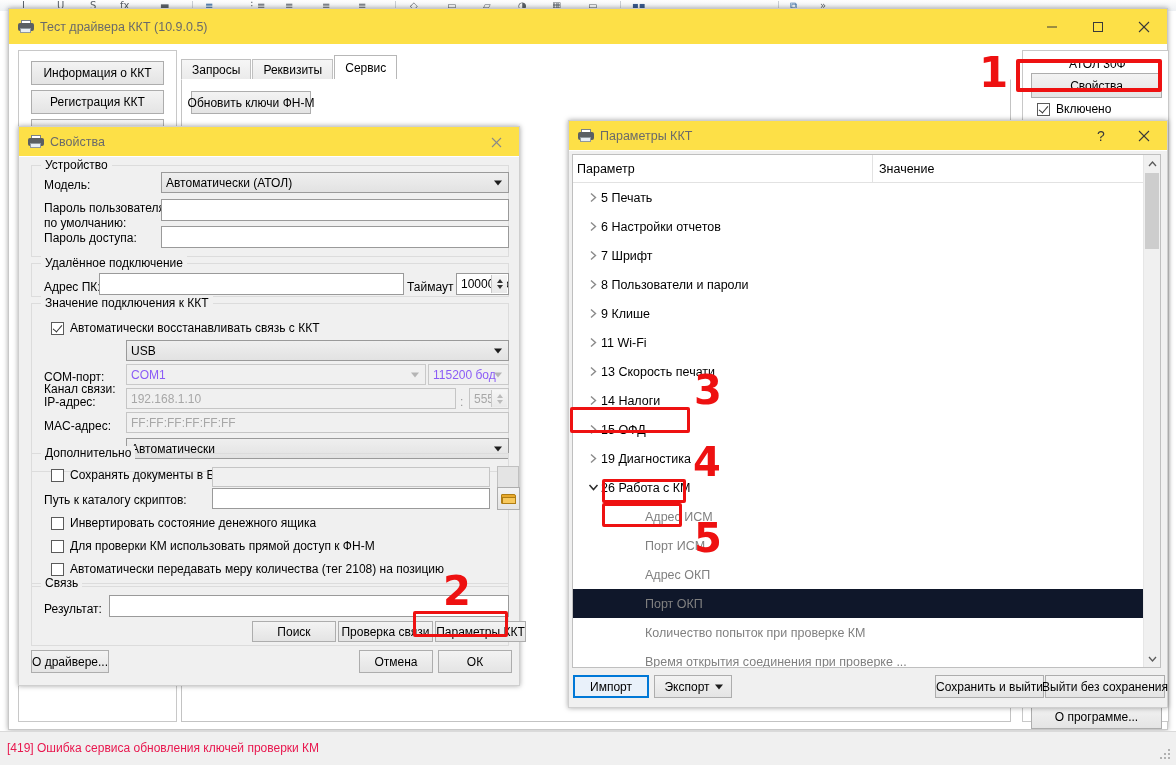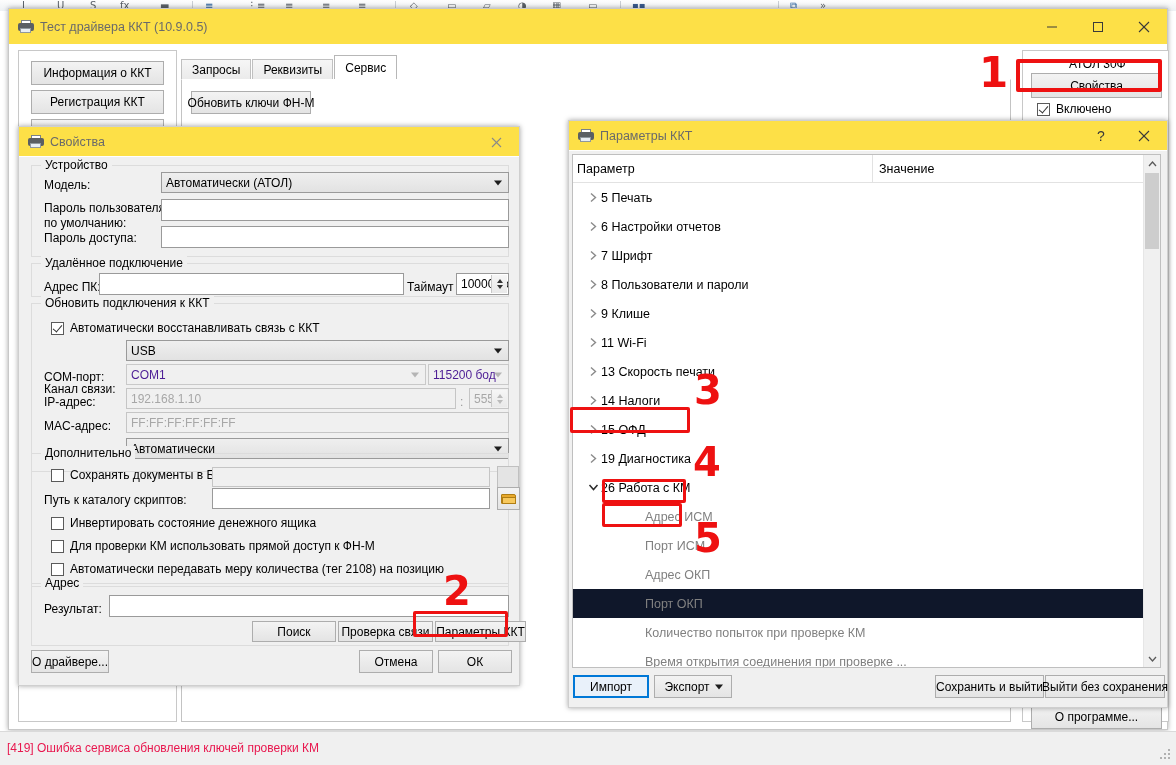--- a/index.html
+++ b/index.html
@@ -71,21 +71,21 @@
     background: linear-gradient(#efefef,#e2e2e2);
     border: 1px solid #9a9a9a;
     font-size: 12px; display: flex; align-items: center;
     padding: 0 4px; position: relative; white-space: nowrap;
   }
   .combo .arw {
     position: absolute; right: 6px; top: 50%; transform: translateY(-50%);
     width: 0; height: 0; border-left: 4.5px solid transparent;
     border-right: 4.5px solid transparent; border-top: 5px solid #1d1d1d;
   }
-  .combo.disabled { background: #f0f0f0; border-color: #c9c9c9; color: #4c1d95; }
+  .combo.disabled { background: #f0f0f0; border-color: #c9c9c9; color: #8b5cf6; }
   .combo.disabled .arw { border-top-color: #b5b5b5; }
   .spin {
     position: absolute; right: 1px; top: 1px; bottom: 1px; width: 16px;
     background: linear-gradient(#f6f6f6,#e9e9e9); border-left: 1px solid #c8c8c8;
     display: flex; flex-direction: column; align-items: center; justify-content: center;
   }
   .spin i {
     display: block; width: 0; height: 0; border-left: 3.5px solid transparent;
     border-right: 3.5px solid transparent; margin: 1px 0;
   }
@@ -340,21 +340,21 @@
     <div class="lbl" style="left:388px; top:153px;">Таймаут</div>
     <div class="field" style="position:absolute; left:437px; top:146px; width:53px; height:22px; padding-right:18px;">
       <span>10000 мс.</span>
       <span class="spin">
           <i class="up"></i>
           <i class="dn"></i>
         </span>
     </div>
 
     <div class="group" style="left:12px; top:176px; width:478px; height:169px;">
-      <span class="glabel">Обновить подключения к ККТ</span>
+      <span class="glabel">Значение подключения к ККТ</span>
     </div>
     <div class="cbx" style="left:26px; top:194px;">
       <span class="box checked"></span>
       <span>Автоматически восстанавливать связь с ККТ</span>
     </div>
     <div class="lbl" style="left:25px; top:219px;margin-top:36px;">Канал связи:</div>
     <div class="combo" style="position:absolute; left:107px; top:213px; width:383px; height:21px;">
       <span>USB</span>
       <i class="arw"></i>
     </div>
@@ -417,21 +417,21 @@
     <div class="cbx" style="left:26px; top:412px;">
       <span class="box"></span>
       <span>Для проверки КМ использовать прямой доступ к ФН-М</span>
     </div>
     <div class="cbx" style="left:26px; top:435px;">
       <span class="box"></span>
       <span>Автоматически передавать меру количества (тег 2108) на позицию</span>
     </div>
 
     <div class="group" style="left:12px; top:456px; width:478px; height:63px;">
-      <span class="glabel">Адрес</span>
+      <span class="glabel">Связь</span>
     </div>
     <div class="lbl" style="left:25px; top:475px;">Результат:</div>
     <div class="field" style="position:absolute; left:90px; top:468px; width:400px; height:22px;">
       <span></span>
     </div>
     <div class="btn" style="position:absolute; left:233px; top:494px; width:84px; height:21px;">Поиск</div>
     <div class="btn" style="position:absolute; left:319px; top:494px; width:95px; height:21px;">Проверка связи</div>
     <div class="btn" style="position:absolute; left:416px; top:494px; width:91px; height:21px;">Параметры ККТ</div>
 
     <div class="btn" style="position:absolute; left:12px; top:523px; width:78px; height:23px;">О драйвере...</div>

